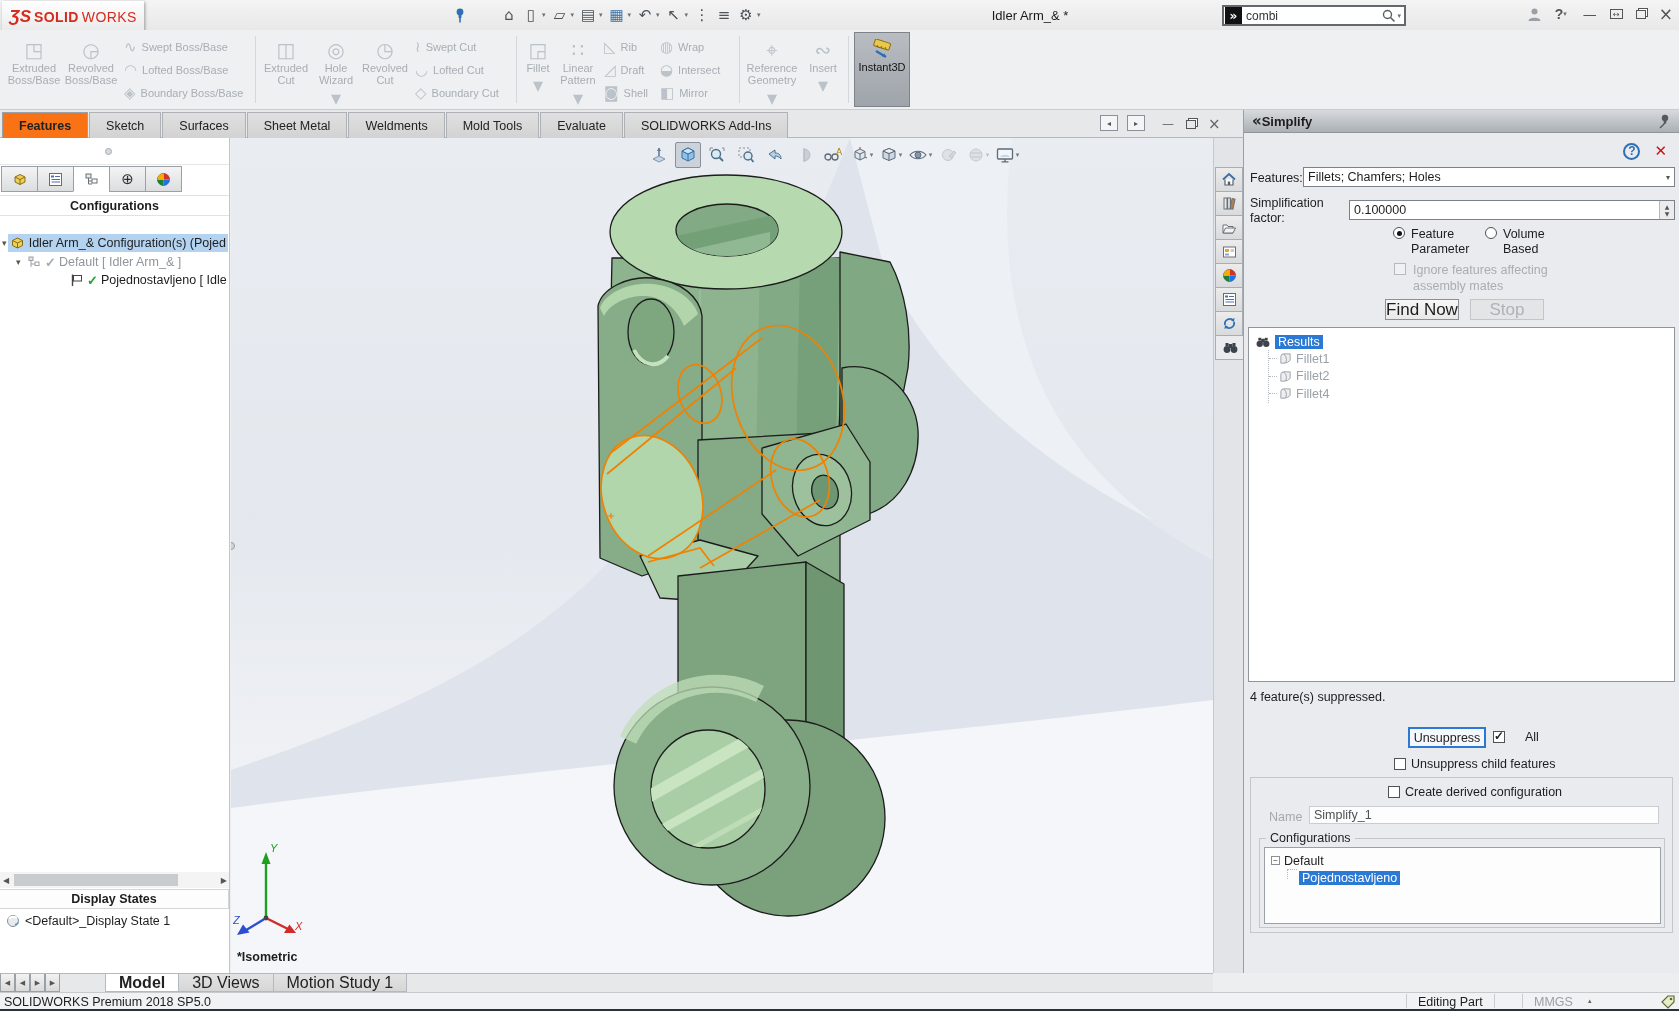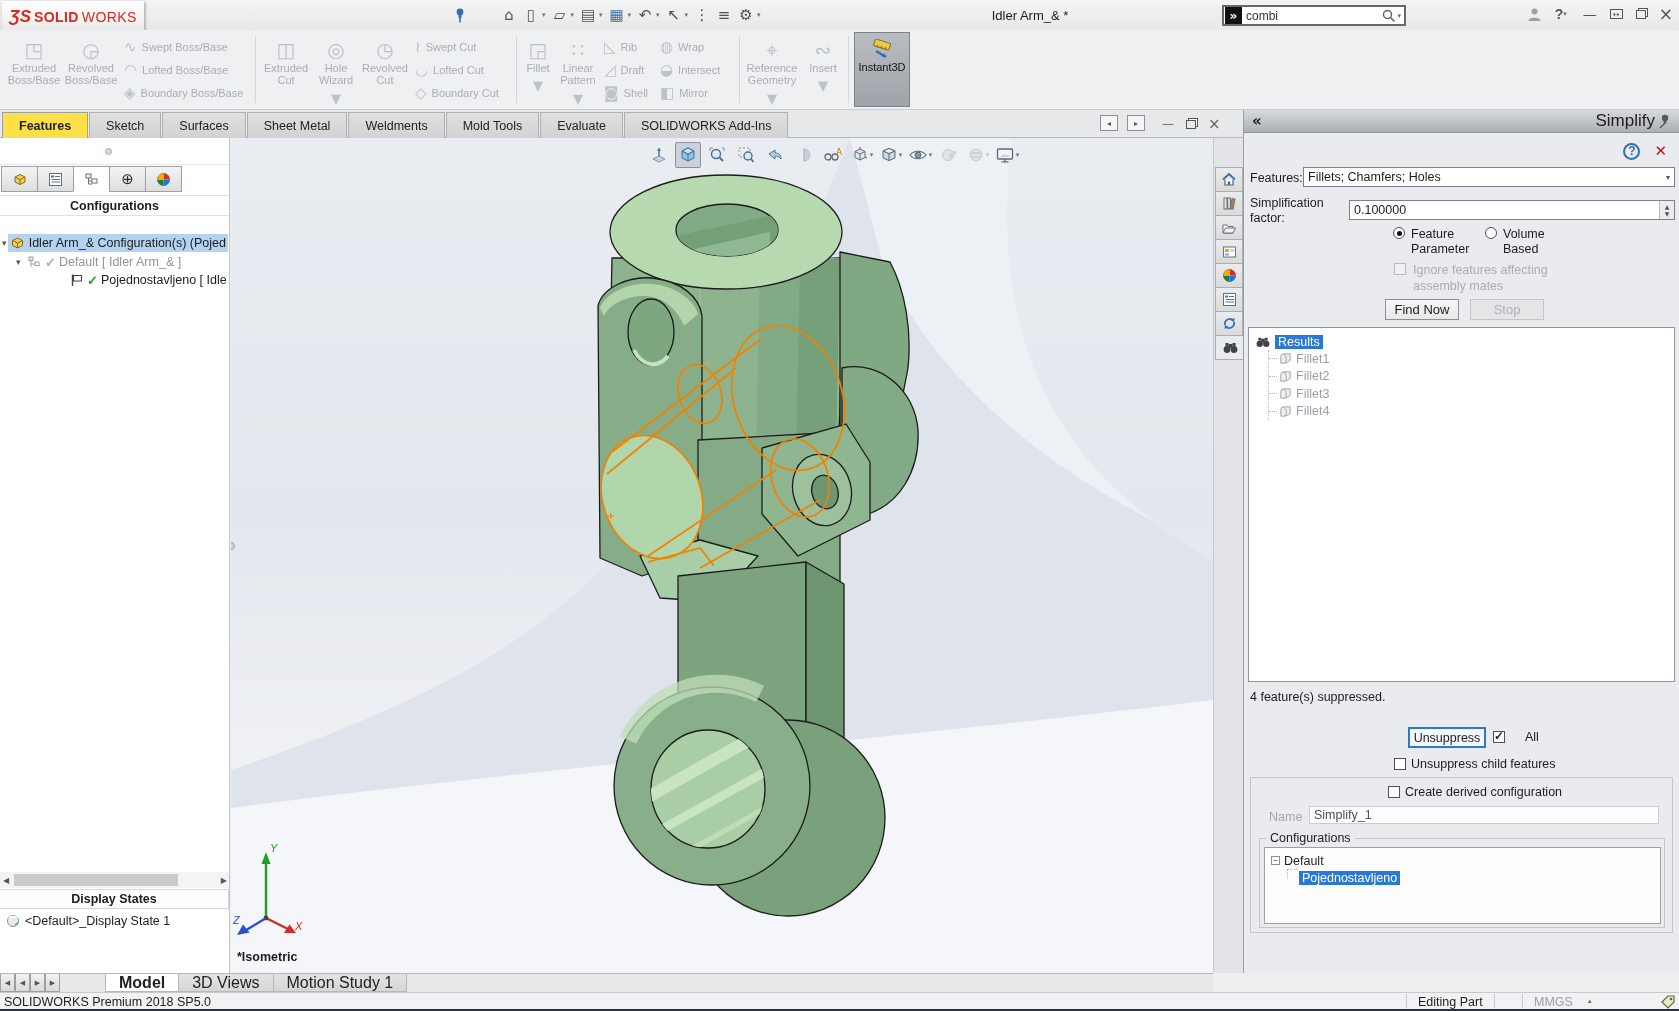--- a/index.html
+++ b/index.html
@@ -37,21 +37,21 @@
 .rcol{display:flex;flex-direction:column;justify-content:center;gap:2px}
 .rsmall{display:flex;align-items:center;gap:5px;height:21px;color:#a8aeb4;font-size:11px;white-space:nowrap}
 .rsmall .glyph{font-size:15px;color:#bcc2c9}
 .rcar{font-size:7px;color:#b0b6bc;margin-top:1px}
 #instant3d{width:56px;margin-left:2px;background:linear-gradient(#b9bdc2,#9fa4aa);border:1px solid #7d838a;color:#111;padding-top:6px}
 #instant3d .lbl{color:#111}
 
 #tabrow{position:absolute;left:0;top:110px;width:1679px;height:28px;background:#e7e8ea;border-bottom:1px solid #b3b9bf}
 #ctabs{position:absolute;left:2px;top:2px;display:flex;height:26px}
 .ctab{padding:0 16px;display:flex;align-items:center;font-size:12.5px;background:linear-gradient(#e0e0e0,#d2d2d2);border:1px solid #aeb2b6;border-bottom:none;margin-right:1px;color:#222}
-.ctab.active{background:#fde047;font-weight:bold;border-color:#9aa0a6}
+.ctab.active{background:#f97316;font-weight:bold;border-color:#9aa0a6}
 .pane-btn{width:18px;height:16px;border:1px solid #8b9199;background:#f4f5f6;display:flex;align-items:center;justify-content:center;font-size:8px;color:#555}
 #docwin-ctrls{position:absolute;top:5px;display:flex;gap:9px;align-items:center;color:#666}
 
 #lpanel{position:absolute;left:0;top:138px;width:230px;height:835px;background:#ffffff;border-right:1px solid #c2c6cb}
 #lsplit{position:absolute;left:0;top:0;width:100%;height:27px;border-bottom:1px solid #e4e6e8}
 #lsplit .dot{position:absolute;left:105px;top:10px;width:7px;height:7px;border-radius:50%;background:#d7dadd;border:1px solid #a7adb3}
 #ltabs{position:absolute;left:1px;top:28px;display:flex}
 .ltab{width:37px;height:26px;border:1px solid #9aa0a6;margin-right:-1px;background:linear-gradient(#f4f4f4,#dcdddf);display:flex;align-items:center;justify-content:center}
 .ltab.active{background:#fff;border-bottom-color:#fff}
 #cfg-header{position:absolute;left:0;top:57px;width:229px;height:21px;border-top:1px solid #e0e2e4;border-bottom:1px solid #e0e2e4;display:flex;align-items:center;justify-content:center;font-weight:bold;font-size:12.5px}
@@ -79,33 +79,33 @@
 #vsplit-dot{position:absolute;left:-4px;top:404px;width:8px;height:8px;border-radius:50%;background:#d0d4d8;border:1px solid #9aa0a6;z-index:3}
 
 #sidestrip{position:absolute;left:1213px;top:138px;width:30px;height:835px;background:#e2e4e7;border-left:1px solid #c6cacd}
 .stab{width:28px;height:25px;margin:0 0 0 1px;border:1px solid #a7adb3;margin-top:-1px;background:linear-gradient(#ececec,#d9dadc);display:flex;align-items:center;justify-content:center}
 #stabs{position:absolute;left:0;top:30px}
 .stab.active{background:#e9ebef;width:30px;border-right:none}
 
 #taskpane{position:absolute;left:1243px;top:110px;width:436px;height:863px;background:#e9ebef;border-left:1px solid #9aa0a6}
 #tp-header{position:absolute;left:0;top:0;width:100%;height:23px;background:linear-gradient(#d8dadd,#aab0b5);display:flex;align-items:center;border-bottom:1px solid #8f959b}
 #tp-header .coll{font-size:15px;font-weight:bold;color:#222;margin-left:8px}
-#tp-header .ttl{flex:1;text-align:right;font-weight:normal;font-size:17px}
+#tp-header .ttl{flex:1;text-align:left;font-weight:bold;font-size:13px}
 #tp-helpbar{position:absolute;right:12px;top:32px;display:flex;gap:14px;align-items:center}
 #tp-help{width:17px;height:17px;border-radius:50%;border:2px solid #2f6fb4;color:#2f6fb4;font-weight:bold;font-size:12px;display:flex;align-items:center;justify-content:center}
 #tp-close{color:#cc1111;font-weight:bold;font-size:15px}
 .tp-label{font-size:12.5px;color:#1d1d1d}
 .tp-input{background:#fff;border:1px solid #7b828a;font-size:12.5px;display:flex;align-items:center;padding:0 4px}
 .spin{position:absolute;right:0;top:0;width:15px;height:100%;border-left:1px solid #b6bac0;background:#ececec;display:flex;flex-direction:column;align-items:center;justify-content:center;font-size:6px;color:#555;line-height:1.2}
 .radio{width:12px;height:12px;border-radius:50%;border:1px solid #4c5258;background:#fff;position:relative;flex:none}
 .radio.sel::after{content:"";position:absolute;left:3px;top:3px;width:5px;height:5px;border-radius:50%;background:#111}
 .chk{width:12px;height:12px;border:1px solid #4c5258;background:#fff;position:relative;flex:none}
 .chk.checked::after{content:"✓";position:absolute;left:0px;top:-3px;font-size:12px;color:#222;font-weight:bold}
 .chk.dis{border-color:#b6bac0;background:#f0f1f3}
-.tp-btn{border:1px solid #8a9097;background:linear-gradient(#f7f7f7,#e8e8e8);font-size:13px;display:flex;align-items:center;justify-content:center}
+.tp-btn{border:1px solid #8a9097;background:linear-gradient(#f7f7f7,#e8e8e8);font-size:17px;display:flex;align-items:center;justify-content:center}
 .tp-btn.dis{background:#e4e5e7;color:#aeb2b6;border-color:#c2c6cb}
 #find-now{position:absolute;left:141px;top:189px;width:74px;height:21px}
 #stop-btn{position:absolute;left:226px;top:189px;width:74px;height:21px}
 #results-box{position:absolute;left:4px;top:217px;width:427px;height:355px;background:#fff;border:1px solid #8f959b;padding:5px 6px;font-size:12.5px}
 #results-row{display:flex;align-items:center;gap:4px;height:17px}
 #results-chip{background:var(--sel_blue,#2b79d4);color:#fff;padding:0 3px}
 #rtree{margin-left:13px;border-left:1px dotted #b3b9bf}
 .rrow{display:flex;align-items:center;height:17.5px;color:#9aa1a8}
 .rrow::before{content:"";width:8px;border-top:1px dotted #b3b9bf;margin-right:2px}
 .rrow .rlbl{margin-left:4px}
@@ -725,27 +725,20 @@
               <path d="M2 5 Q2 2 5 2 L12 2 L12 9 Q9 12 6 12 L2 12 Z" fill="#eceef0" stroke="#9aa0a6"></path>
               <path d="M5 2 Q8 4.5 8 8 Q8 11 6 12" fill="none" stroke="#9aa0a6"></path>
             </svg>
             <span class="rlbl">Fillet2</span>
           </div>
           <div class="rrow">
             <svg width="13" height="13" viewBox="0 0 14 14">
               <path d="M2 5 Q2 2 5 2 L12 2 L12 9 Q9 12 6 12 L2 12 Z" fill="#eceef0" stroke="#9aa0a6"></path>
               <path d="M5 2 Q8 4.5 8 8 Q8 11 6 12" fill="none" stroke="#9aa0a6"></path>
             </svg>
-            <span class="rlbl">Fillet3</span>
-          </div>
-          <div class="rrow">
-            <svg width="13" height="13" viewBox="0 0 14 14">
-              <path d="M2 5 Q2 2 5 2 L12 2 L12 9 Q9 12 6 12 L2 12 Z" fill="#eceef0" stroke="#9aa0a6"></path>
-              <path d="M5 2 Q8 4.5 8 8 Q8 11 6 12" fill="none" stroke="#9aa0a6"></path>
-            </svg>
             <span class="rlbl">Fillet4</span>
           </div>
         </div>
     </div>
 
     <div id="suppressed-note">4 feature(s) suppressed.</div>
 
     <div id="unsuppress">Unsuppress</div>
     <div id="all-wrap">
       <span class="chk checked"></span>

